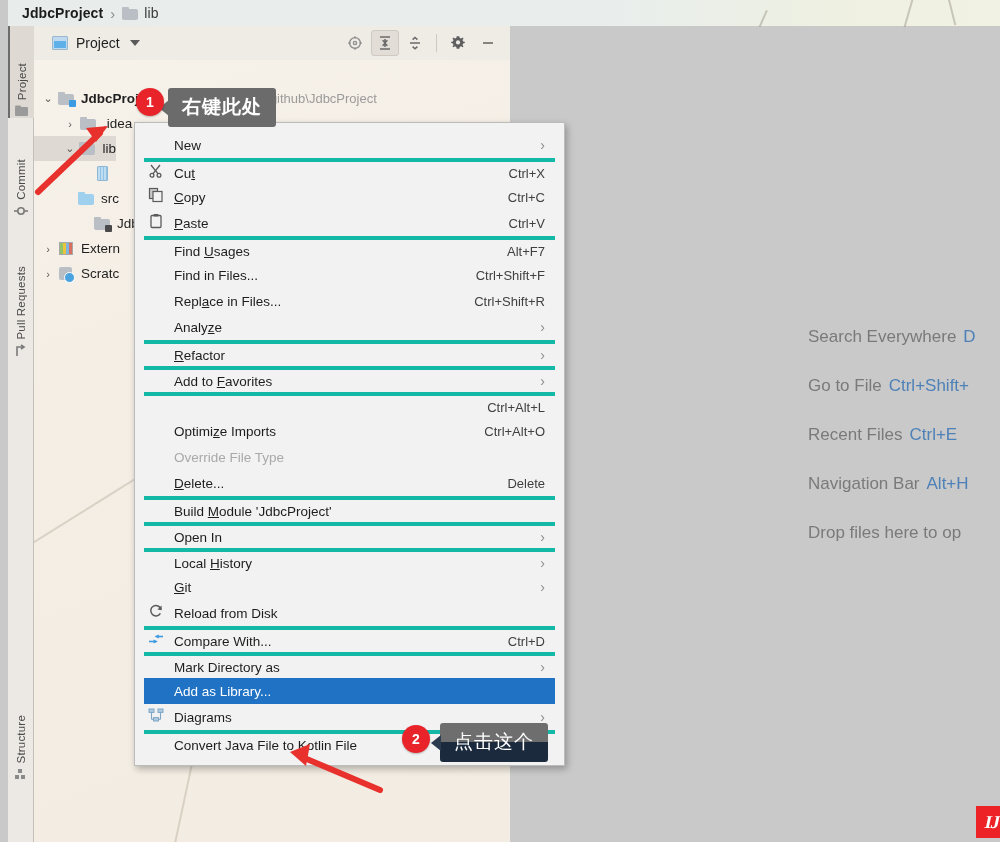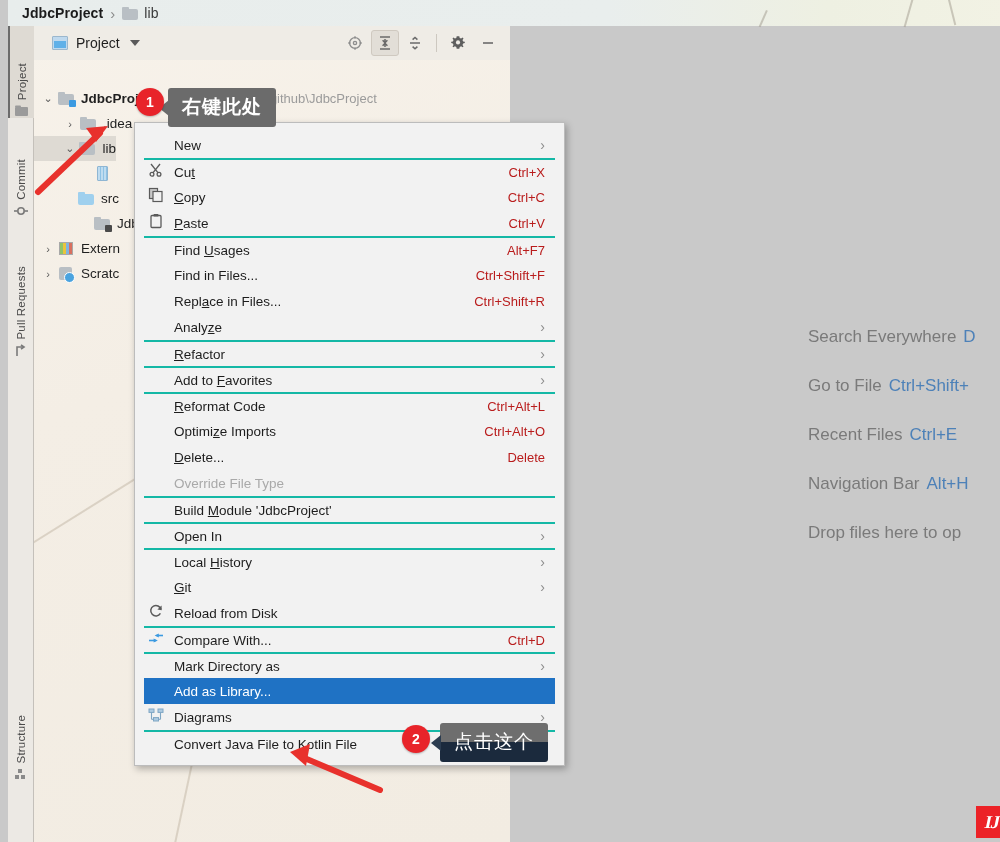--- a/index.html
+++ b/index.html
@@ -249,32 +249,32 @@
     color: #1d1d1d;
     padding: 9px;
   }
   .ctx-item {
     position: relative;
     height: 26px;
     display: flex; align-items: center;
     padding-left: 4px; padding-right: 10px;
     white-space: nowrap;
   }
-  .ctx-item.sep-top { border-top: 2px solid #14b8a6; justify-content: flex-end; }
+  .ctx-item.sep-top { border-top: 4px solid #14b8a6; justify-content: flex-end; }
   .ctx-item.highlight { background: #1f72c4; color: #ffffff; }
   .ctx-item.disabled .ctx-label { color: #a9a9a9; }
   .ctx-ico {
     width: 24px; height: 20px; flex: none;
     position: relative;
     margin-right: 2px;
   }
   .ctx-label { flex: 1; }
   .ctx-label u { text-decoration: underline; }
   .ctx-short {
-    color: #b91c1c; font-size: 13px; margin-left: 18px;
+    color: #404040; font-size: 13px; margin-left: 18px;
   }
   .ctx-arrow {
     color: #8d8d8d; font-size: 14px; margin-left: 14px; line-height: 1;
   }
 
   
   .hints {
     position: absolute;
     left: 800px; top: 312px;
     width: 260px;
@@ -597,36 +597,35 @@
         <span class="ctx-label"><u>R</u>efactor</span>
         <span class="ctx-arrow">›</span>
       </div>
       <div class="ctx-item sep-top">
         <span class="ctx-ico"></span>
         <span class="ctx-label">Add to <u>F</u>avorites</span>
         <span class="ctx-arrow">›</span>
       </div>
       <div class="ctx-item sep-top">
         <span class="ctx-ico"></span>
-        <span class="ctx-label"><u>R</u>eformat Code</span>
         <span class="ctx-short">Ctrl+Alt+L</span>
       </div>
       <div class="ctx-item">
         <span class="ctx-ico"></span>
         <span class="ctx-label">Optimi<u>z</u>e Imports</span>
         <span class="ctx-short">Ctrl+Alt+O</span>
       </div>
+      <div class="ctx-item disabled">
+        <span class="ctx-ico"></span>
+        <span class="ctx-label">Override File Type</span>
+      </div>
       <div class="ctx-item">
         <span class="ctx-ico"></span>
         <span class="ctx-label"><u>D</u>elete...</span>
         <span class="ctx-short">Delete</span>
-      </div>
-      <div class="ctx-item disabled">
-        <span class="ctx-ico"></span>
-        <span class="ctx-label">Override File Type</span>
       </div>
       <div class="ctx-item sep-top">
         <span class="ctx-ico"></span>
         <span class="ctx-label">Build <u>M</u>odule 'JdbcProject'</span>
       </div>
       <div class="ctx-item sep-top">
         <span class="ctx-ico"></span>
         <span class="ctx-label">Open In</span>
         <span class="ctx-arrow">›</span>
       </div>

